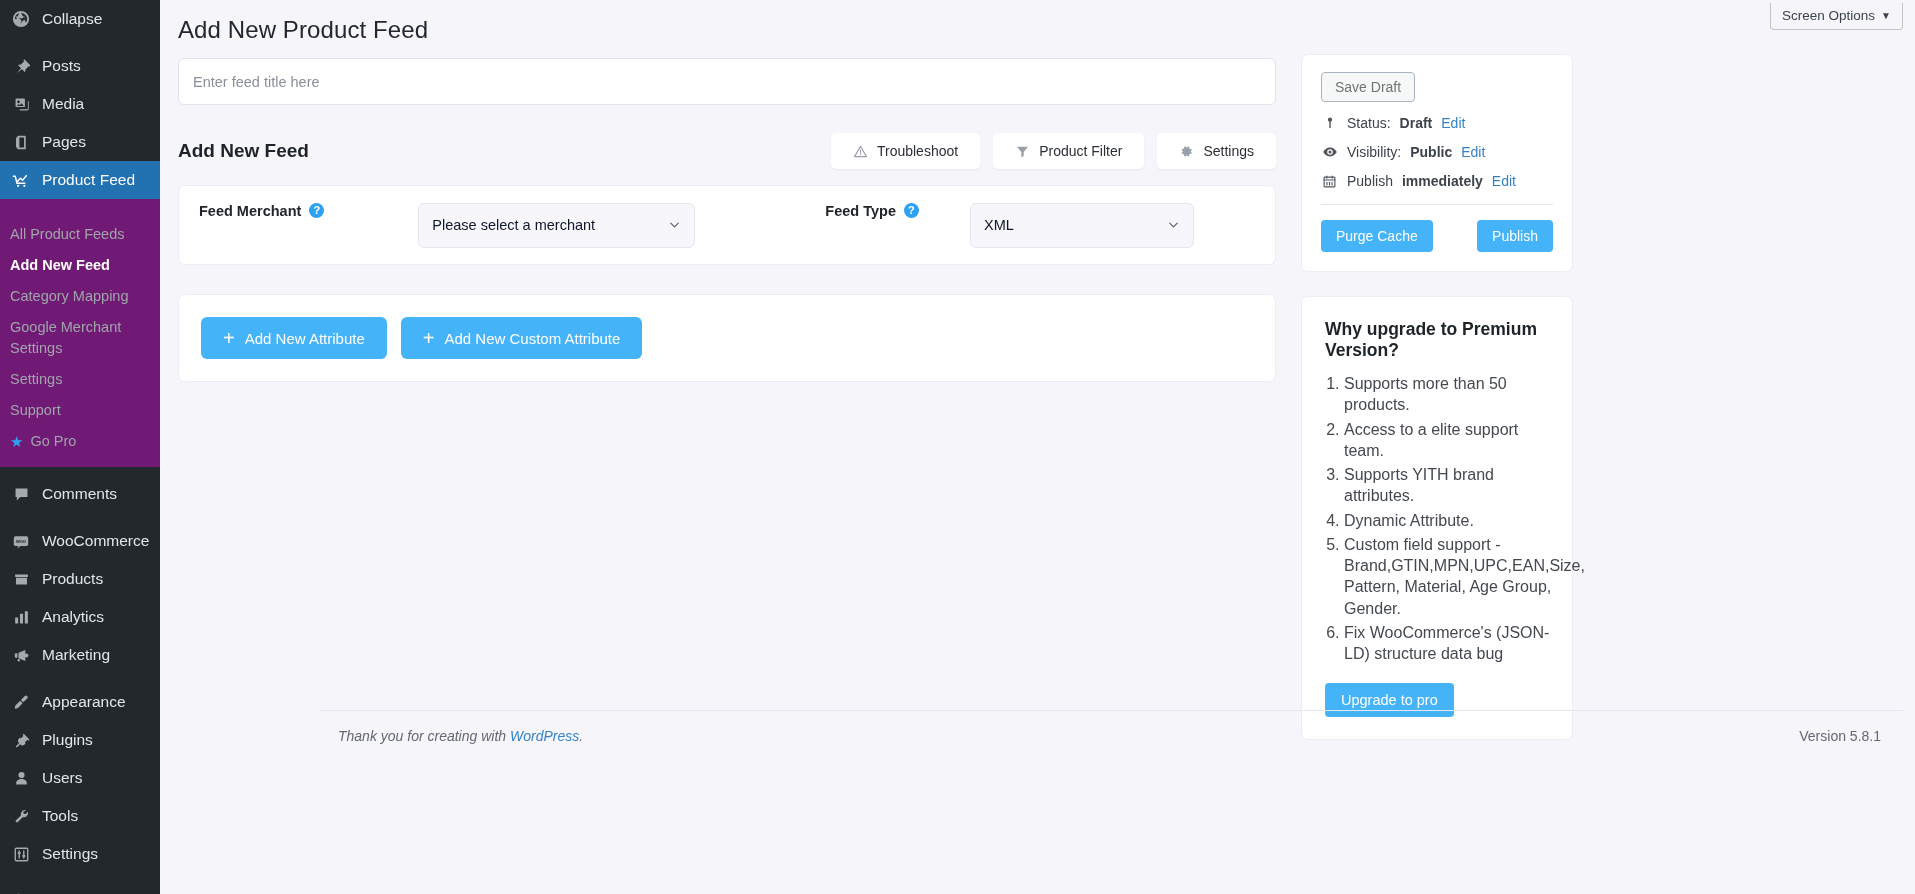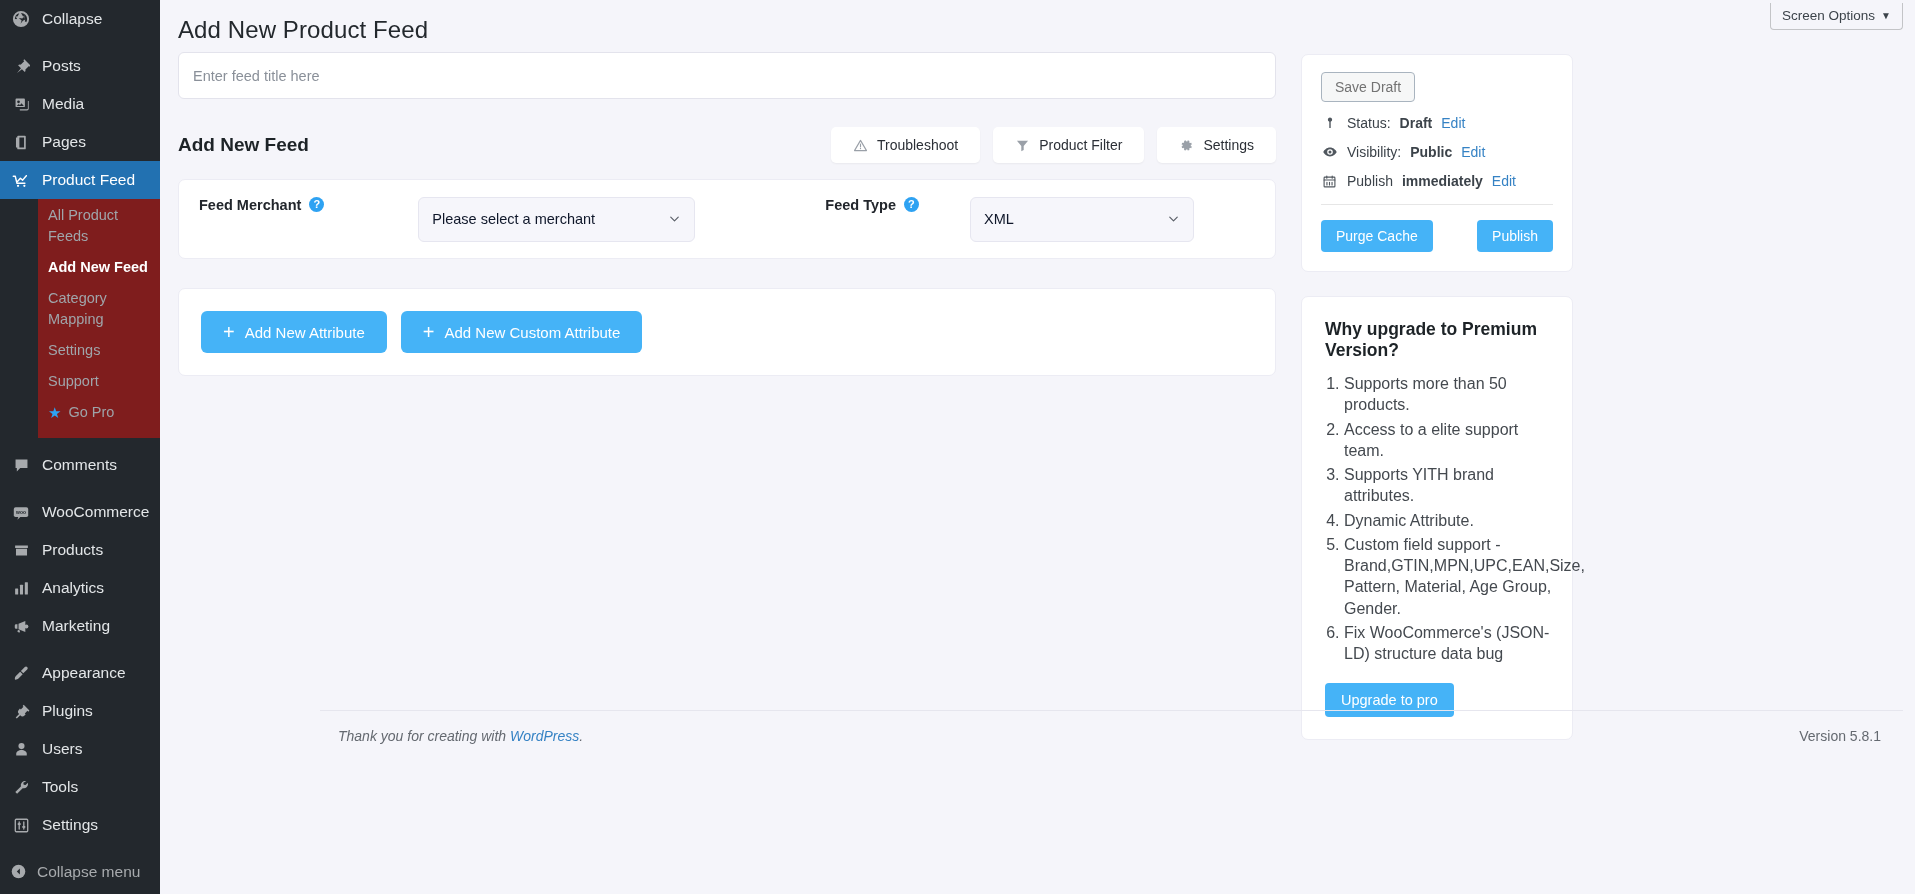--- a/index.html
+++ b/index.html
@@ -32,21 +32,21 @@
   }
   .menu-item.current .ico { color: #fff; }
   .menu-item.current::after {
     content: ""; position: absolute; right: -8px; top: 50%;
     transform: translateY(-50%);
     border-top: 8px solid transparent;
     border-bottom: 8px solid transparent;
     border-right: 8px solid #f5f5fa;
   }
   .menu-gap { height: 9px; }
-  .submenu { background: #7f1d1d; padding: 1px 0 9px 0; margin-left: 38px; }
+  .submenu { background: #701a75; padding: 20px 0 9px 0; }
   .submenu-item {
     padding: 5px 10px 5px 10px; font-size: 14.5px;
     color: #a0a5aa; cursor: pointer; line-height: 1.45;
   }
   .submenu-item.current { color: #fff; font-weight: bold; }
   .submenu-item.gopro { color: #9ea3a8; display: flex; align-items: center; gap: 7px; }
   .star { color: #2ea2f2; font-size: 15px; }
   .collapse {
     display: flex; align-items: center; gap: 10px;
     padding: 9px 0 9px 10px; color: #a7aaad; font-size: 15.5px;
@@ -75,21 +75,21 @@
   .content {
     display: flex; gap: 0; padding: 0 18px 0 18px;
     position: relative;
   }
   .col-left { width: 1098px; min-width: 1098px; }
   .col-right { width: 272px; margin-left: 25px; }
 
   .title-input {
     width: 100%; height: 47px; background: #fff;
     border: 1px solid #e3e3ec; border-radius: 6px;
-    margin-top: 8px; padding: 0 14px;
+    margin-top: 14px; padding: 0 14px;
     font-size: 14.5px; color: #5a5f68;
     font-family: "Liberation Sans", sans-serif;
     outline: none;
   }
   .title-input::placeholder { color: #8a9099; }
 
   .feed-head {
     display: flex; align-items: center; justify-content: space-between;
     margin-top: 26px; height: 40px;
   }
@@ -252,20 +252,23 @@
 
     <div class="submenu">
       <div class="submenu-item">
         <span>All Product Feeds</span>
       </div>
       <div class="submenu-item current">
         <span>Add New Feed</span>
       </div>
       <div class="submenu-item">
         <span>Category Mapping</span>
+      </div>
+      <div class="submenu-item">
+        <span>Google Merchant Settings</span>
       </div>
       <div class="submenu-item">
         <span>Settings</span>
       </div>
       <div class="submenu-item">
         <span>Support</span>
       </div>
       <div class="submenu-item gopro">
         <span class="star">★</span>
         <span>Go Pro</span>

